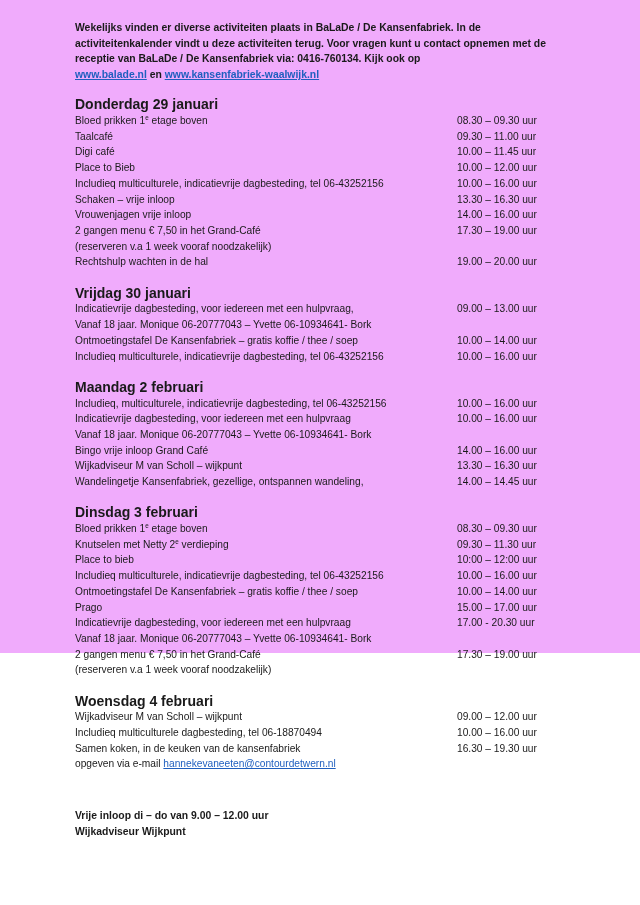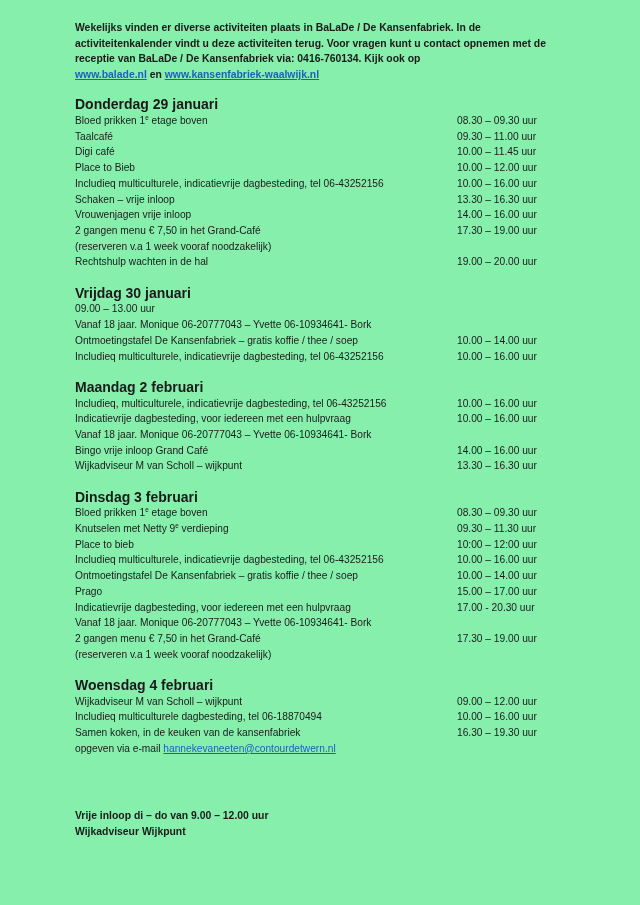--- a/index.html
+++ b/index.html
@@ -10,22 +10,22 @@
   body {
     width: 640px;
     height: 905px;
     font-family: "Liberation Sans", sans-serif;
     color: #1a1a1a;
     -webkit-font-smoothing: antialiased;
   }
   .page {
     position: relative;
     width: 640px;
-    height: 905px;
-    background: #86efac;
+    height: 653px;
+    background: #f0abfc;
     box-sizing: border-box;
     padding: 20px 60px 0 75px;
   }
   .intro {
     font-size: 10.4px;
     font-weight: bold;
     line-height: 15.6px;
     margin: 0 0 15px 0;
     max-width: 485px;
   }
@@ -141,20 +141,21 @@
           <div class="label">(reserveren v.a 1 week vooraf noodzakelijk)</div>
         </div>
         <div class="row">
           <div class="label">Rechtshulp wachten in de hal</div>
           <div class="time">19.00 – 20.00 uur</div>
         </div>
       </div>
       <div class="day-block">
         <div class="day-title">Vrijdag 30 januari</div>
         <div class="row">
+          <div class="label">Indicatievrije dagbesteding, voor iedereen met een hulpvraag,</div>
           <div class="time">09.00 – 13.00 uur</div>
         </div>
         <div class="row cont">
           <div class="label">Vanaf 18 jaar. Monique 06-20777043 – Yvette 06-10934641- Bork</div>
         </div>
         <div class="row">
           <div class="label">Ontmoetingstafel De Kansenfabriek – gratis koffie / thee / soep</div>
           <div class="time">10.00 – 14.00 uur</div>
         </div>
         <div class="row">
@@ -176,29 +177,33 @@
           <div class="label">Vanaf 18 jaar. Monique 06-20777043 – Yvette 06-10934641- Bork</div>
         </div>
         <div class="row">
           <div class="label">Bingo vrije inloop Grand Café</div>
           <div class="time">14.00 – 16.00 uur</div>
         </div>
         <div class="row">
           <div class="label">Wijkadviseur M van Scholl – wijkpunt</div>
           <div class="time">13.30 – 16.30 uur</div>
         </div>
+        <div class="row">
+          <div class="label">Wandelingetje Kansenfabriek, gezellige, ontspannen wandeling,</div>
+          <div class="time">14.00 – 14.45 uur</div>
+        </div>
       </div>
       <div class="day-block">
         <div class="day-title">Dinsdag 3 februari</div>
         <div class="row">
           <div class="label"><span>Bloed prikken 1</span><sup>e</sup><span> etage boven</span></div>
           <div class="time">08.30 – 09.30 uur</div>
         </div>
         <div class="row">
-          <div class="label"><span>Knutselen met Netty  9</span><sup>e</sup><span> verdieping</span></div>
+          <div class="label"><span>Knutselen met Netty  2</span><sup>e</sup><span> verdieping</span></div>
           <div class="time">09.30 – 11.30 uur</div>
         </div>
         <div class="row">
           <div class="label">Place to bieb</div>
           <div class="time">10:00 – 12:00 uur</div>
         </div>
         <div class="row">
           <div class="label">Includieq multiculturele, indicatievrije dagbesteding, tel 06-43252156</div>
           <div class="time">10.00 – 16.00 uur</div>
         </div>

